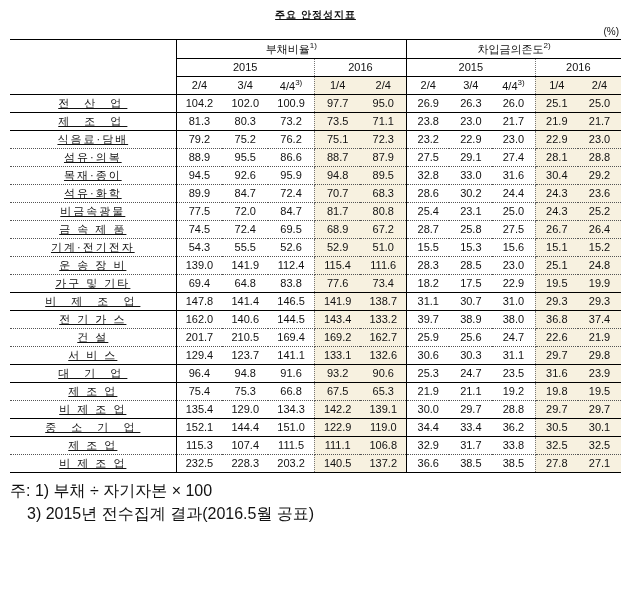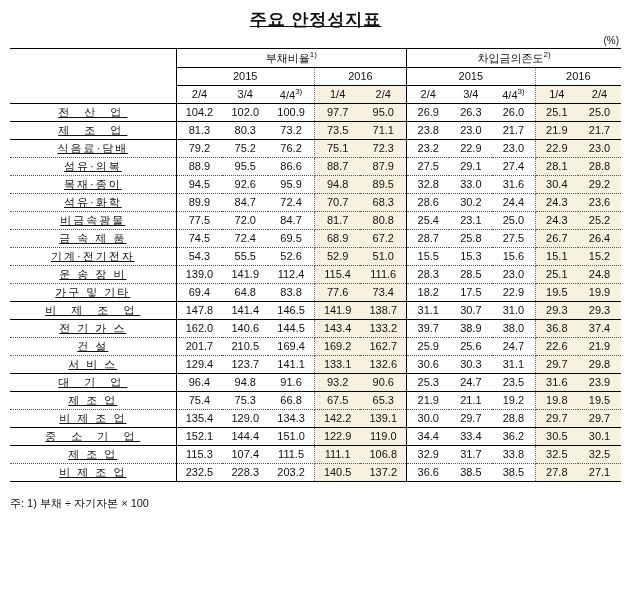--- a/index.html
+++ b/index.html
@@ -6,21 +6,21 @@
   body{
     width:631px;height:611px;
     background:#ffffff;
     font-family:"Liberation Sans", sans-serif;
     color:#111;
     font-size:11px;
   }
   .page{position:relative;width:631px;height:611px;box-sizing:border-box;padding:6px 10px 0 10px;}
   .title{
     text-align:center;
-    font-size:17px;
+    font-size:10px;
     font-weight:bold;
     letter-spacing:1px;
     text-decoration:underline;
     margin:2px 0 4px 0;
   }
   .unit{
     text-align:right;
     font-size:10px;
     margin:0 2px 2px 0;
   }
@@ -48,22 +48,22 @@
     text-align:left;
     padding-left:4px;
     white-space:nowrap;
     text-decoration:underline;
   }
   .lbl-major{font-weight:bold;letter-spacing:6px;}
   .lbl-sub{letter-spacing:2px;padding-left:14px;}
   .num{font-variant-numeric:tabular-nums;}
   .sup{font-size:8px;vertical-align:super;}
   .notes{
-    margin-top:14px;
-    font-size:11px;
+    margin-top:6px;
+    font-size:16px;
     line-height:1.45;
   }
   .notes div{white-space:nowrap;}
   .notes .n1{text-indent:0;}
   .notes .n2{padding-left:17px;}
 </style>
 </head>
 <body>
 
 <div class="page">
@@ -382,15 +382,16 @@
           <td class="num bb">38.5</td>
           <td class="num bb brd">38.5</td>
           <td class="num bb shade">27.8</td>
           <td class="num bb shade">27.1</td>
         </tr>
       </tbody>
   </table>
 
   <div class="notes">
     <div class="n1">주: 1) 부채 ÷ 자기자본 × 100</div>
+    <div class="n2">3) 2015년 전수집계 결과(2016.5월 공표)</div>
   </div>
 
 </div>
 
 </body></html>

